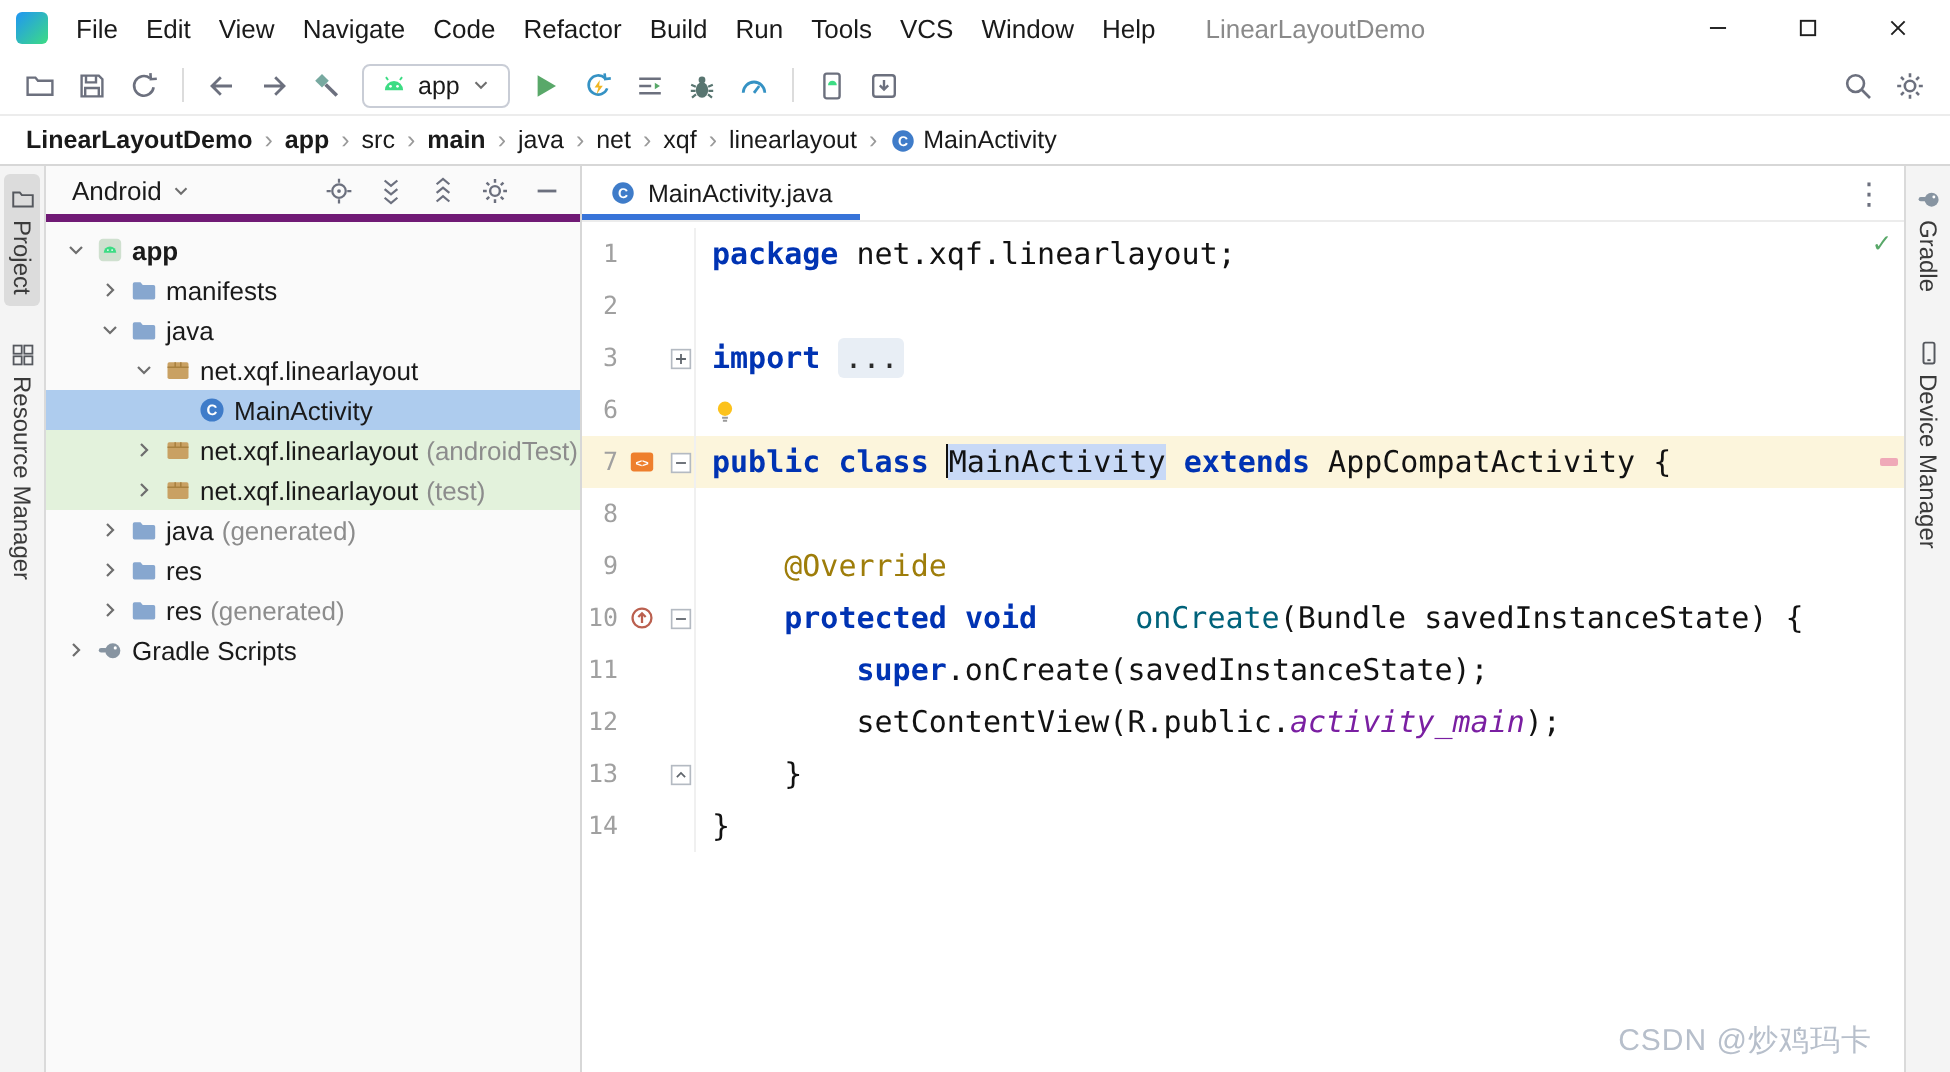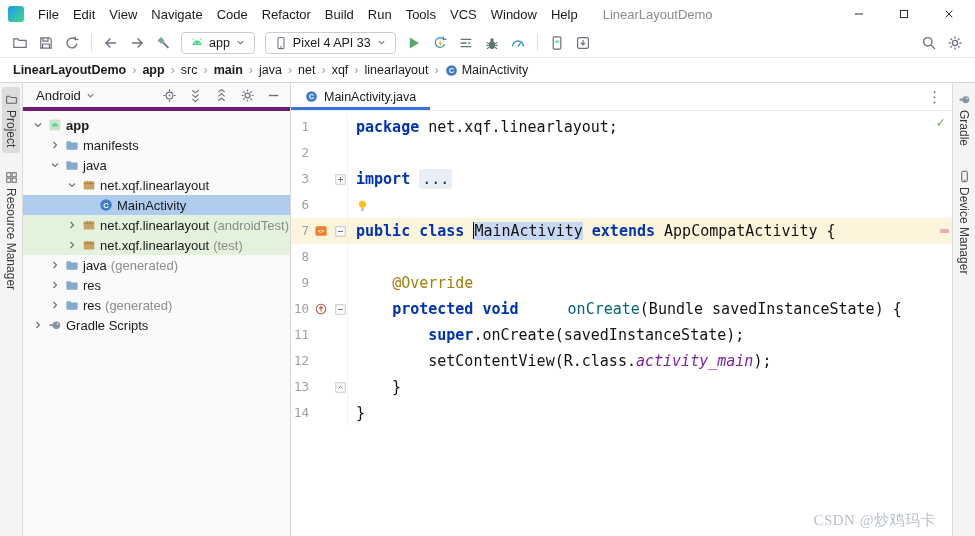--- a/index.html
+++ b/index.html
@@ -66,21 +66,21 @@
   .tk-pl{color:#121212;margin-top:33px;}
   .tk-ann{color:var(--annotation);}
   .tk-mth{color:var(--method);margin-left:40px;}
   .tk-static{color:var(--static_field);font-style:italic;}
   .tk-fold{background:#E8EEF5;border-radius:3px;padding:1px 3px;color:#2a2a2a;}
   .tk-hl{background:var(--word_highlight);}
   .caret{display:inline-block;width:0;height:17px;border-left:1.6px solid #101010;vertical-align:-3px;}
   .bulb{display:inline-flex;width:20px;vertical-align:middle;align-items:center;height:26px;}
   .insp{position:absolute;top:3px;right:7px;color:var(--run_green);font-weight:bold;font-size:14px;}
   .stripe-mark{position:absolute;top:118px;right:3px;width:9px;height:4px;background:#EFA9B8;border-radius:1px;}
-  .watermark{position:absolute;right:16px;bottom:6px;font-size:15px;color:#B7BFCB;font-family:Liberation Serif, serif;letter-spacing:.5px;}
+  .watermark{position:absolute;right:16px;bottom:6px;font-size:15px;color:#B7BFCB;font-family:Liberation Sans, sans-serif;letter-spacing:.5px;}
 </style>
 </head>
 <body>
 
 <div class="window">
 
   <div class="menubar">
     <span class="logo"></span>
     <div class="menus">
         <div class="menu-item">File</div>
@@ -165,34 +165,20 @@
             <circle cx="10" cy="8.2" r=".8" fill="#fff"></circle>
           </svg>
         </span>
       <span>app</span>
       <span class="combo-arrow">
           <svg width="11" height="11" viewBox="0 0 16 16">
             <path d="M4 6l4 4 4-4" fill="none" stroke="#6E6E6E" stroke-width="1.5"></path>
           </svg>
         </span>
     </div>
-    <div class="combo">
-      <span class="combo-icon">
-          <svg width="14" height="14" viewBox="0 0 16 16">
-            <rect x="4.6" y="1.6" width="6.8" height="12.8" rx="1.2" fill="none" stroke="#6C707E" stroke-width="1.2"></rect>
-            <path d="M7 12.4h2" stroke="#6C707E" stroke-width="1.2"></path>
-          </svg>
-        </span>
-      <span>Pixel 4 API 33</span>
-      <span class="combo-arrow">
-          <svg width="11" height="11" viewBox="0 0 16 16">
-            <path d="M4 6l4 4 4-4" fill="none" stroke="#6E6E6E" stroke-width="1.5"></path>
-          </svg>
-        </span>
-    </div>
     <div class="tb-group">
         <div class="tb-btn">
           <svg width="16" height="16" viewBox="0 0 16 16">
             <path d="M3.8 2.6v10.8L13 8z" fill="#59A869"></path>
           </svg>
         </div>
         <div class="tb-btn">
           <svg width="16" height="16" viewBox="0 0 16 16">
             <path d="M12.6 9.2A4.8 4.8 0 1 1 11.4 4" fill="none" stroke="#3592C4" stroke-width="1.3"></path>
             <path d="M11.3 1.7l.3 2.8 2.8-.3" fill="none" stroke="#3592C4" stroke-width="1.3"></path>
@@ -609,21 +595,21 @@
             <div class="line">
               <span class="g-num">11</span>
               <span class="g-icon"></span>
               <span class="g-fold"></span>
               <span class="code-text"><span class="tk-pl">        </span><span class="tk-kw">super</span><span class="tk-pl">.onCreate(savedInstanceState);</span></span>
             </div>
             <div class="line">
               <span class="g-num">12</span>
               <span class="g-icon"></span>
               <span class="g-fold"></span>
-              <span class="code-text"><span class="tk-pl">        setContentView(R.class.</span><span class="tk-static">activity_main</span><span class="tk-pl">);</span></span>
+              <span class="code-text"><span class="tk-pl">        setContentView(R.public.</span><span class="tk-static">activity_main</span><span class="tk-pl">);</span></span>
             </div>
             <div class="line">
               <span class="g-num">13</span>
               <span class="g-icon"></span>
               <span class="g-fold">
                 <svg width="11" height="11" viewBox="0 0 16 16">
                   <rect x="1.2" y="1.2" width="13.6" height="13.6" fill="#fff" stroke="#B4BAC2" stroke-width="1.2"></rect>
                   <path d="M5 9.5 8 6.5l3 3" fill="none" stroke="#5F656C" stroke-width="1.3"></path>
                 </svg>
               </span>

